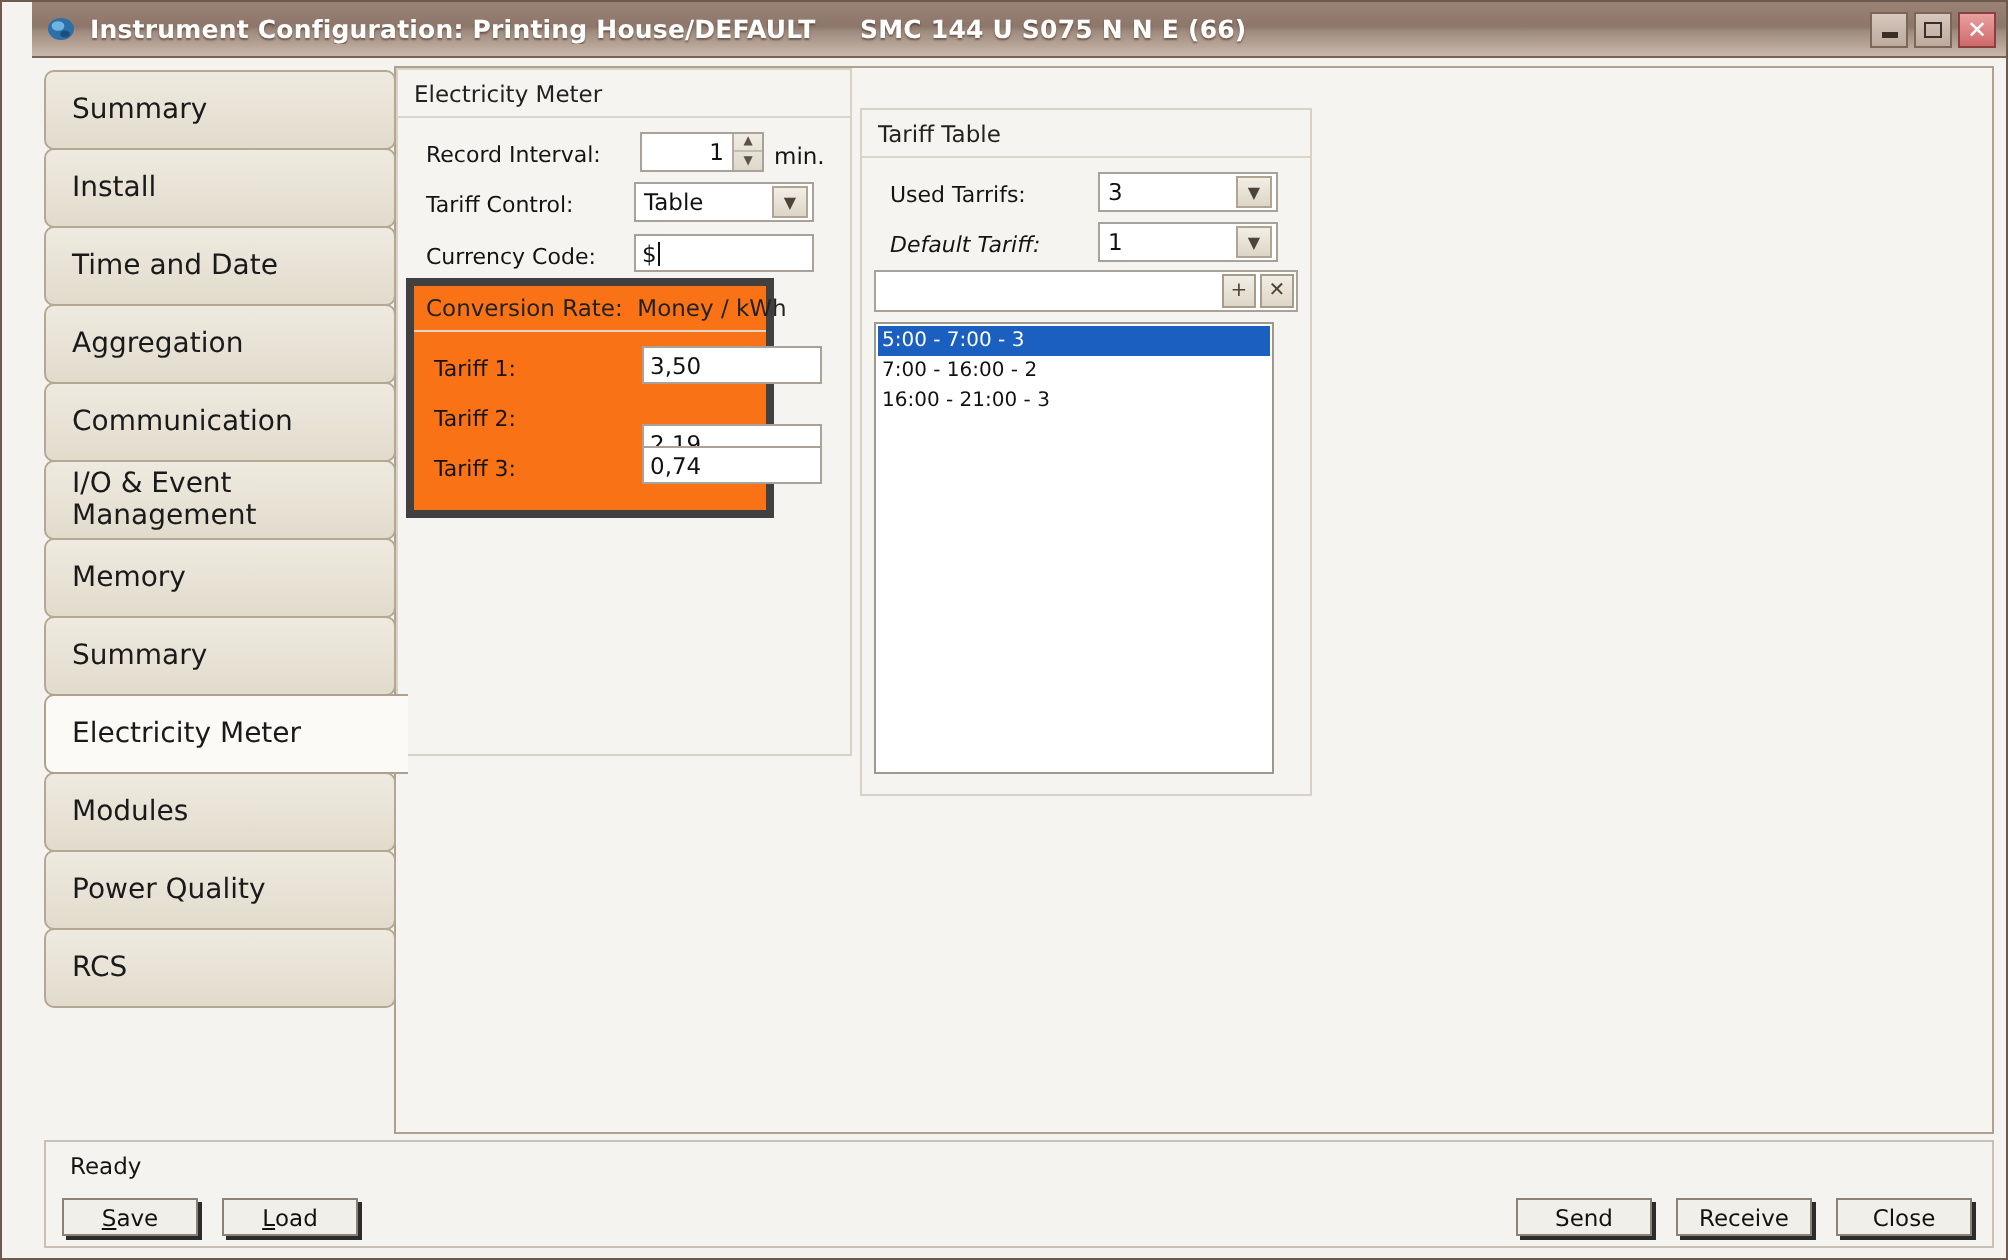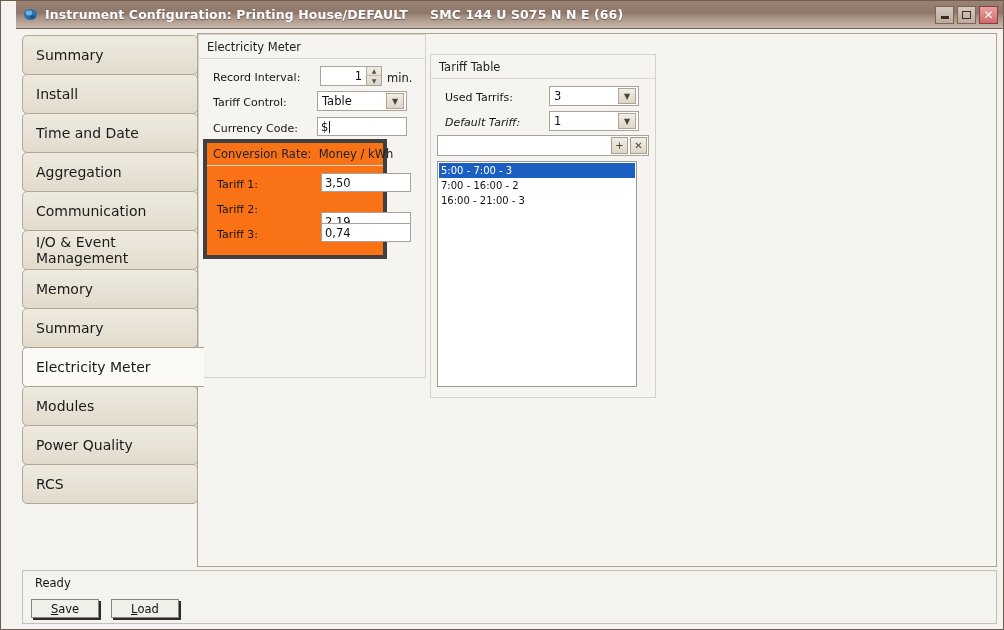--- a/index.html
+++ b/index.html
@@ -453,15 +453,20 @@
   <div class="buttonbar">
     <span class="btn">
         <u>S</u>
         <span>ave</span>
       </span>
     <span class="btn">
         <u>L</u>
         <span>oad</span>
       </span>
 
+    <span class="btn-right-group">
+      <span class="btn">Send</span>
+      <span class="btn">Receive</span>
+      <span class="btn">Close</span>
+    </span>
   </div>
 
 </div>
 
 </body></html>

